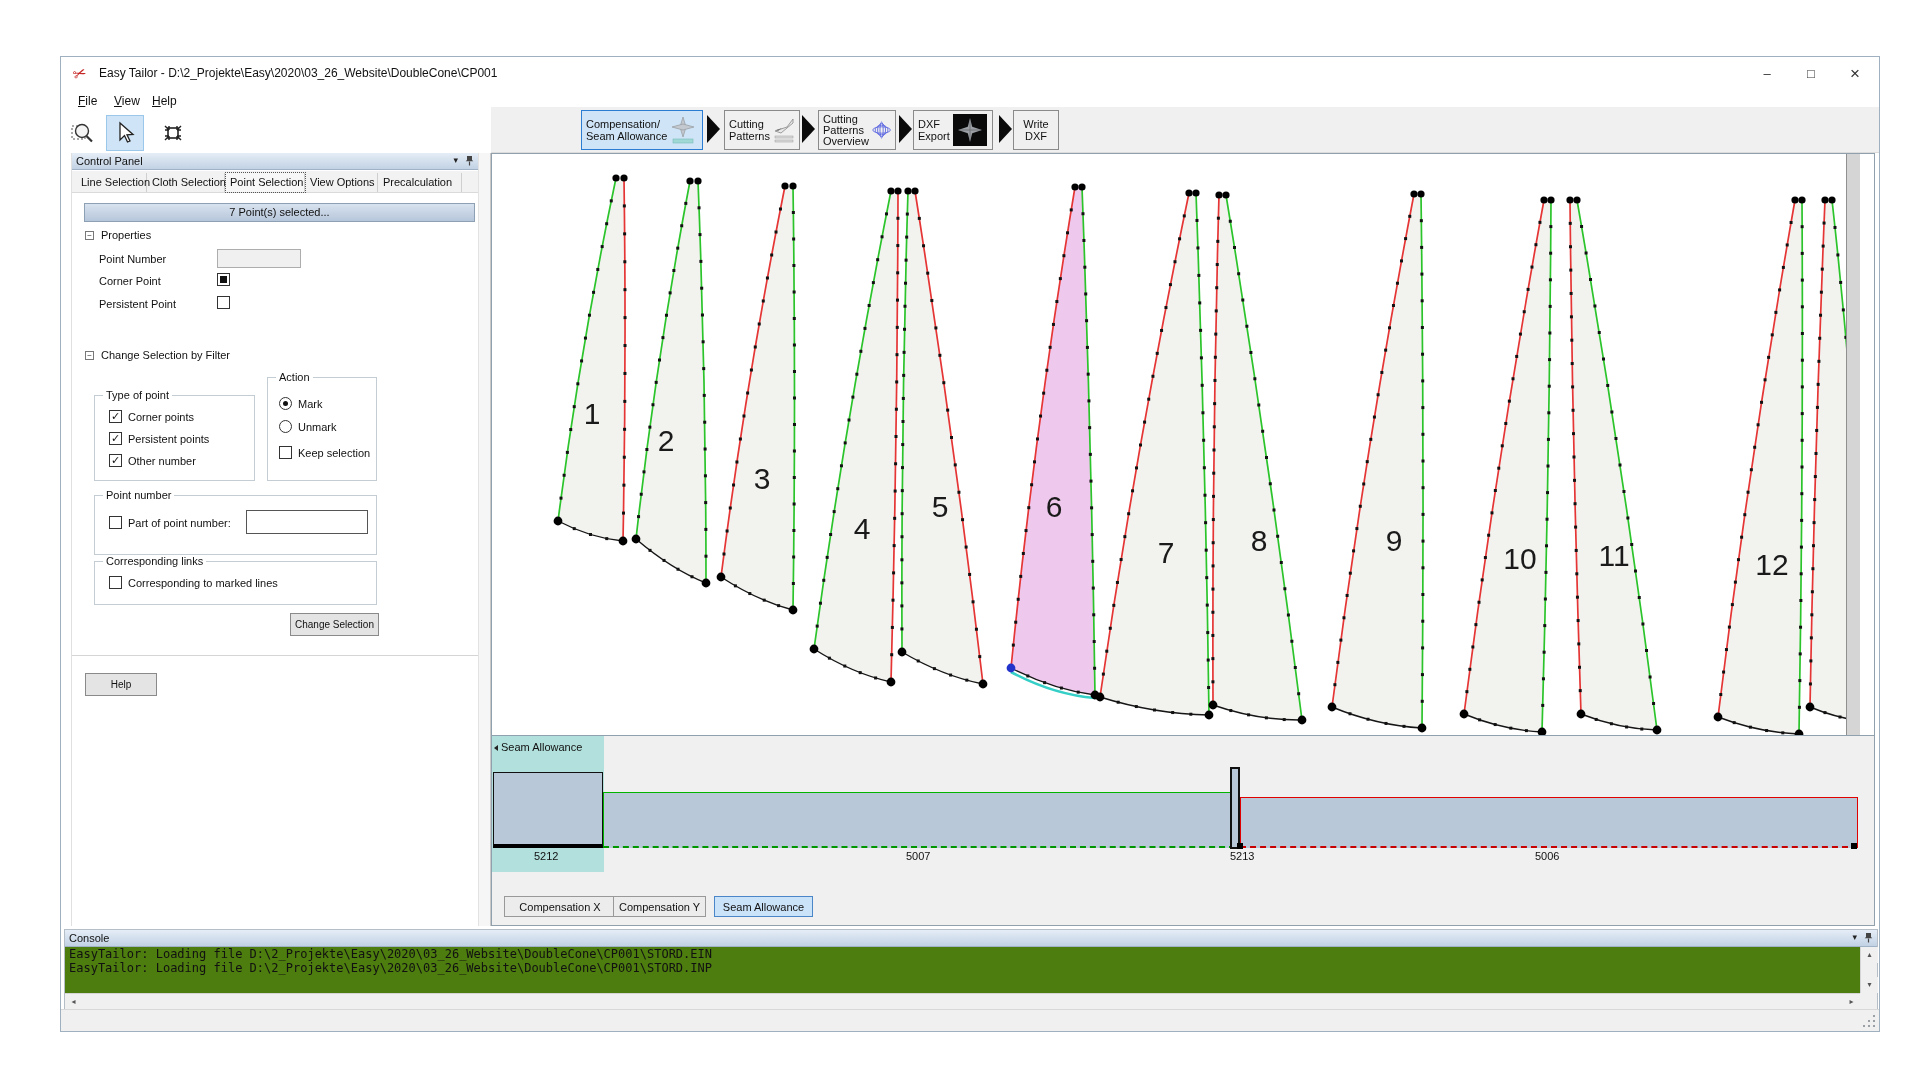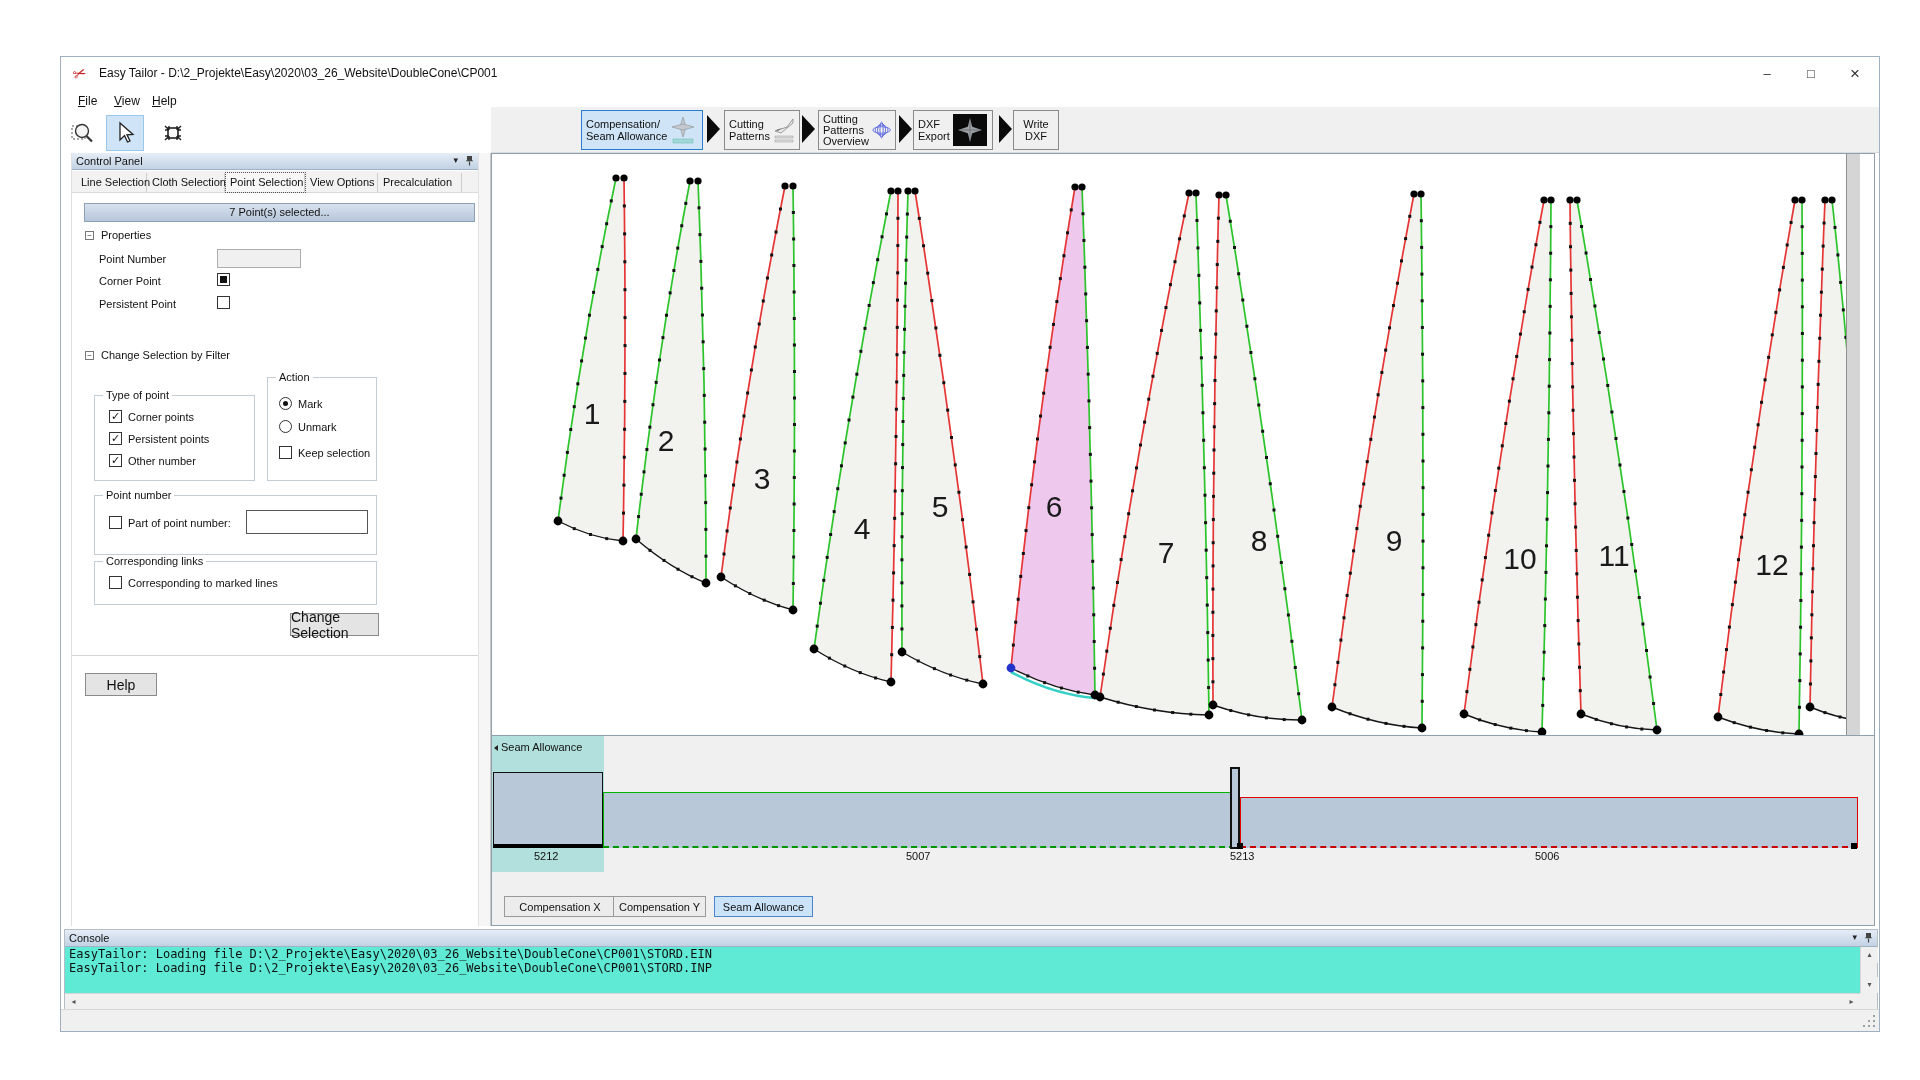--- a/index.html
+++ b/index.html
@@ -37,21 +37,21 @@
   .lbl{position:absolute;font-size:11px;white-space:nowrap}
   .field{position:absolute;border:1px solid #adadad;background:#f0f0f0}
   .field.editable{background:#fff;border:1px solid #555}
   .cb{position:absolute;width:13px;height:13px;border:1px solid #333;background:#fff;display:flex;align-items:center;justify-content:center;font-size:11px}
   .cb.checked::after{content:"✓";margin-top:-1px}
   .cb.mixed::after{content:"";width:7px;height:7px;background:#111}
   .radio{position:absolute;width:13px;height:13px;border:1px solid #333;border-radius:50%;background:#fff;display:flex;align-items:center;justify-content:center}
   .radio.sel::after{content:"";width:5px;height:5px;border-radius:50%;background:#111}
   .gb{position:absolute;border:1px solid #c4ccd4}
   .gb-label{position:absolute;top:-7px;left:8px;background:#fff;padding:0 3px;font-size:11px;white-space:nowrap}
-  .btn{position:absolute;background:#e4e4e4;border:1px solid #8a8a8a;font-size:14px;display:flex;align-items:center;justify-content:center;font-family:"Liberation Sans",sans-serif}
+  .btn{position:absolute;background:#e4e4e4;border:1px solid #8a8a8a;font-size:10px;display:flex;align-items:center;justify-content:center;font-family:"Liberation Sans",sans-serif}
   .divider{position:absolute;left:0;width:407px;height:1px;background:#d5d5d5}
   
   .splitter{position:absolute;left:417px;top:96px;width:13px;height:773px;background:#f6f6f6;border-left:1px solid #e2e2e2;border-right:1px solid #c9c9c9}
   
   .workarea{position:absolute;left:430px;top:96px;width:1384px;height:773px;border:1px solid #90a0ac;background:#fff}
   .canvas-holder{position:absolute;left:0;top:0;width:1368px;height:581px;background:#fff;overflow:hidden}
   .canvas-scroll{position:absolute;right:0;top:0;width:14px;height:581px;background:#d5d5d5;border-left:1px solid #909090}
   
   .seampanel{position:absolute;left:0;top:581px;width:1382px;height:190px;background:#f0f0f0;border-top:1px solid #90a0ac}
   .tealband{position:absolute;left:0;top:0;width:112px;height:136px;background:#b2e0dc}
@@ -61,21 +61,21 @@
   .seg-5212{left:1px;top:36px;width:110px;height:76px;border:1px solid #111;border-bottom:4px solid #000}
   .seg-5007{left:111px;top:56px;width:632px;height:56px;border:1px solid #00b400;border-bottom:2px dashed #009600}
   .seg-5213{left:738px;top:31px;width:10px;height:82px;border:2px solid #111}
   .seg-5006{left:748px;top:61px;width:618px;height:51px;border:1px solid #e00000;border-bottom:2px dashed #c80000}
   .seg-label{position:absolute;top:114px;font-size:11px}
   .seg-handle{position:absolute;width:6px;height:6px;background:#000;top:107px}
   .seamtab{position:absolute;top:160px;height:21px;background:#ececec;border:1px solid #999;font-size:11px;display:flex;align-items:center;justify-content:center}
   .seamtab.active{background:#cbe3f9;border:1px solid #4a86c8}
   
   .consolewrap{position:absolute;left:3px;top:872px;width:1814px;height:81px;border:1px solid #b5bdc6;background:#fff}
-  .console-body{position:absolute;left:0;top:17px;right:0;bottom:16px;background:#5eead4;overflow:hidden}
+  .console-body{position:absolute;left:0;top:17px;right:0;bottom:16px;background:#4d7c0f;overflow:hidden}
   .console-line{font-family:"DejaVu Sans Mono","Liberation Mono",monospace;font-size:12px;line-height:14px;padding-left:4px;white-space:pre}
   .vscroll{position:absolute;right:0;top:17px;width:17px;bottom:16px;background:#f0f0f0;border-left:1px solid #d5d5d5}
   .scroll-btn{position:absolute;width:17px;height:16px;font-size:8px;color:#555;text-align:center;line-height:16px;background:#f0f0f0}
   .hscroll{position:absolute;left:0;bottom:0;right:17px;height:16px;background:#f0f0f0;border-top:1px solid #d5d5d5}
   .hscroll .left-a{left:0;top:0}
   .hscroll .right-a{right:0;top:0}
   .scroll-corner{position:absolute;right:0;bottom:0;width:17px;height:16px;background:#f0f0f0}
   
   .statusbar{position:absolute;left:0;bottom:0;right:0;height:22px;background:#f0f0f0;border-top:1px solid #d8d8d8}
   .grip{position:absolute;right:2px;bottom:2px}

